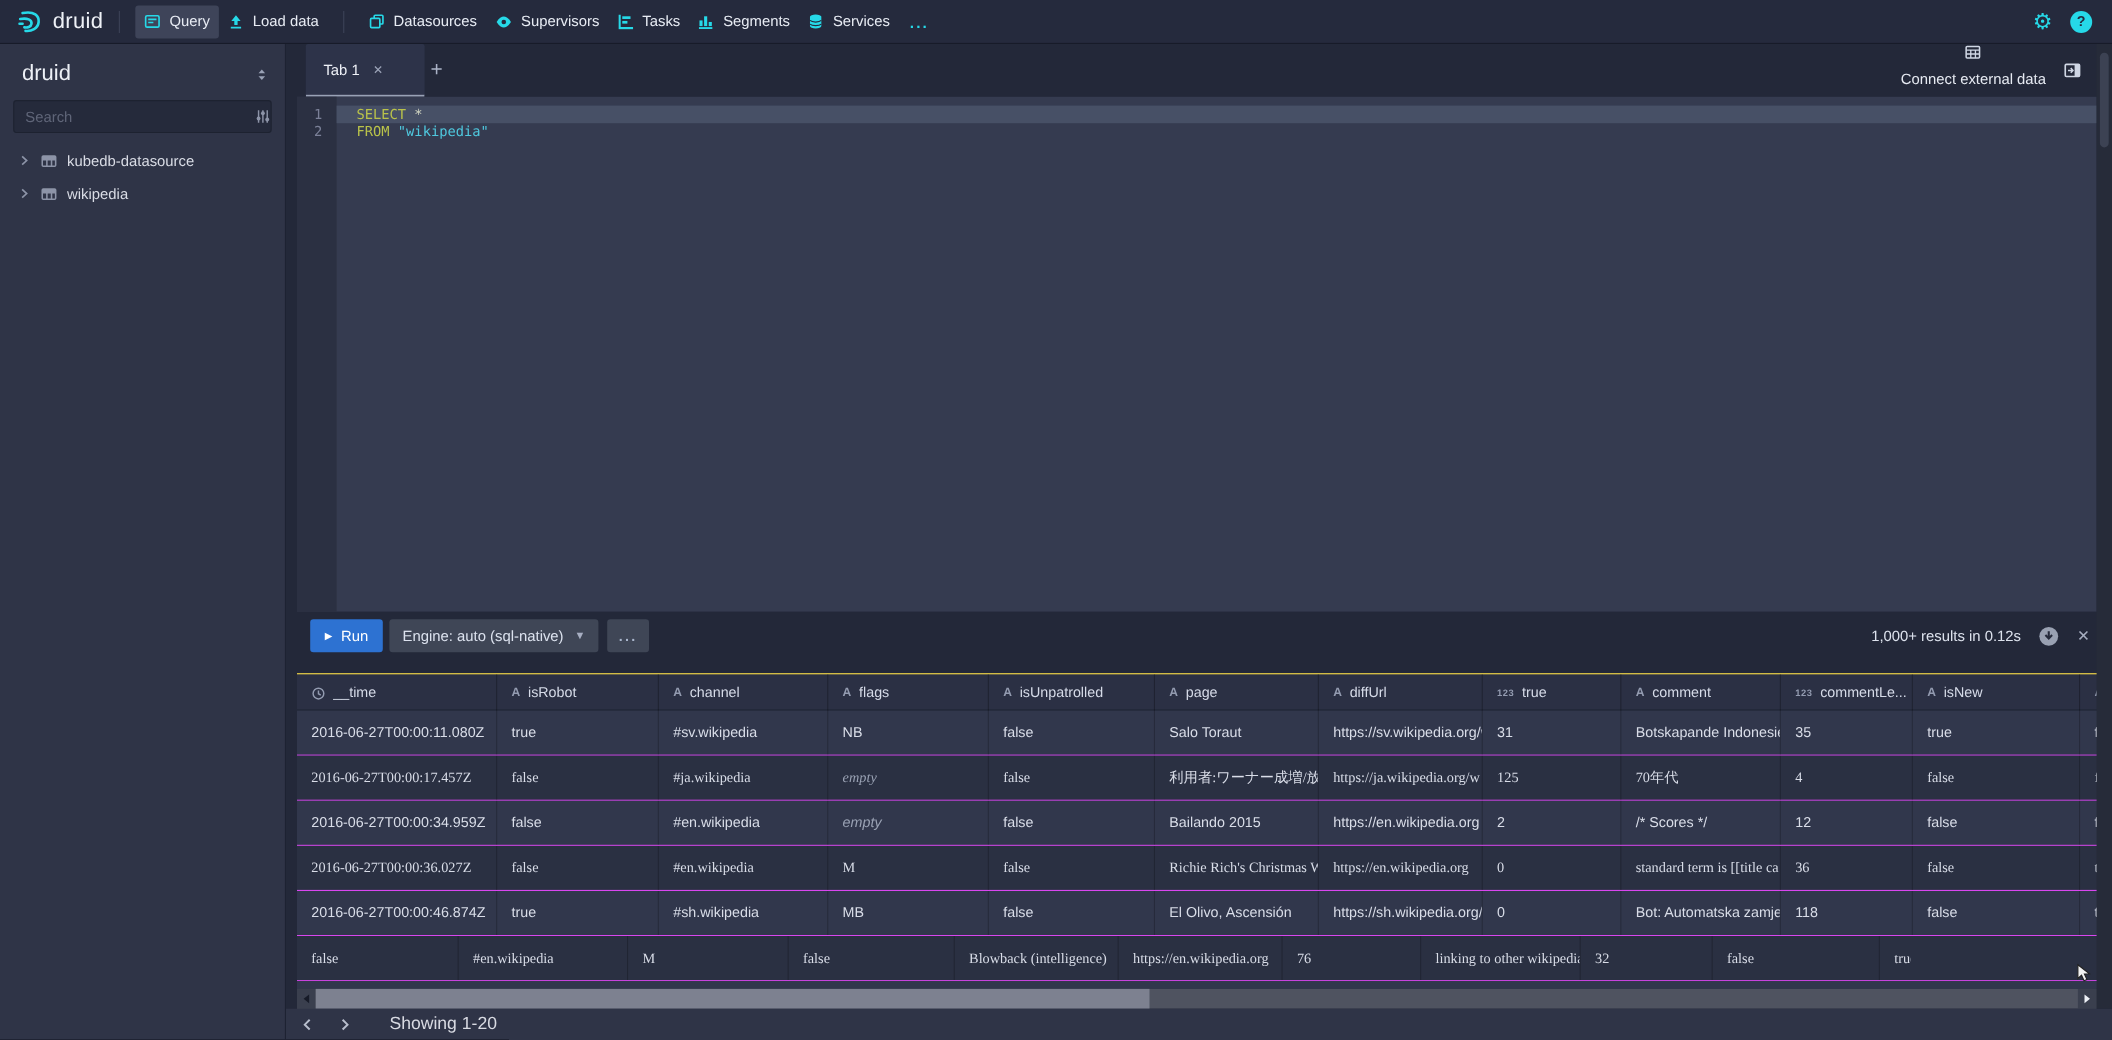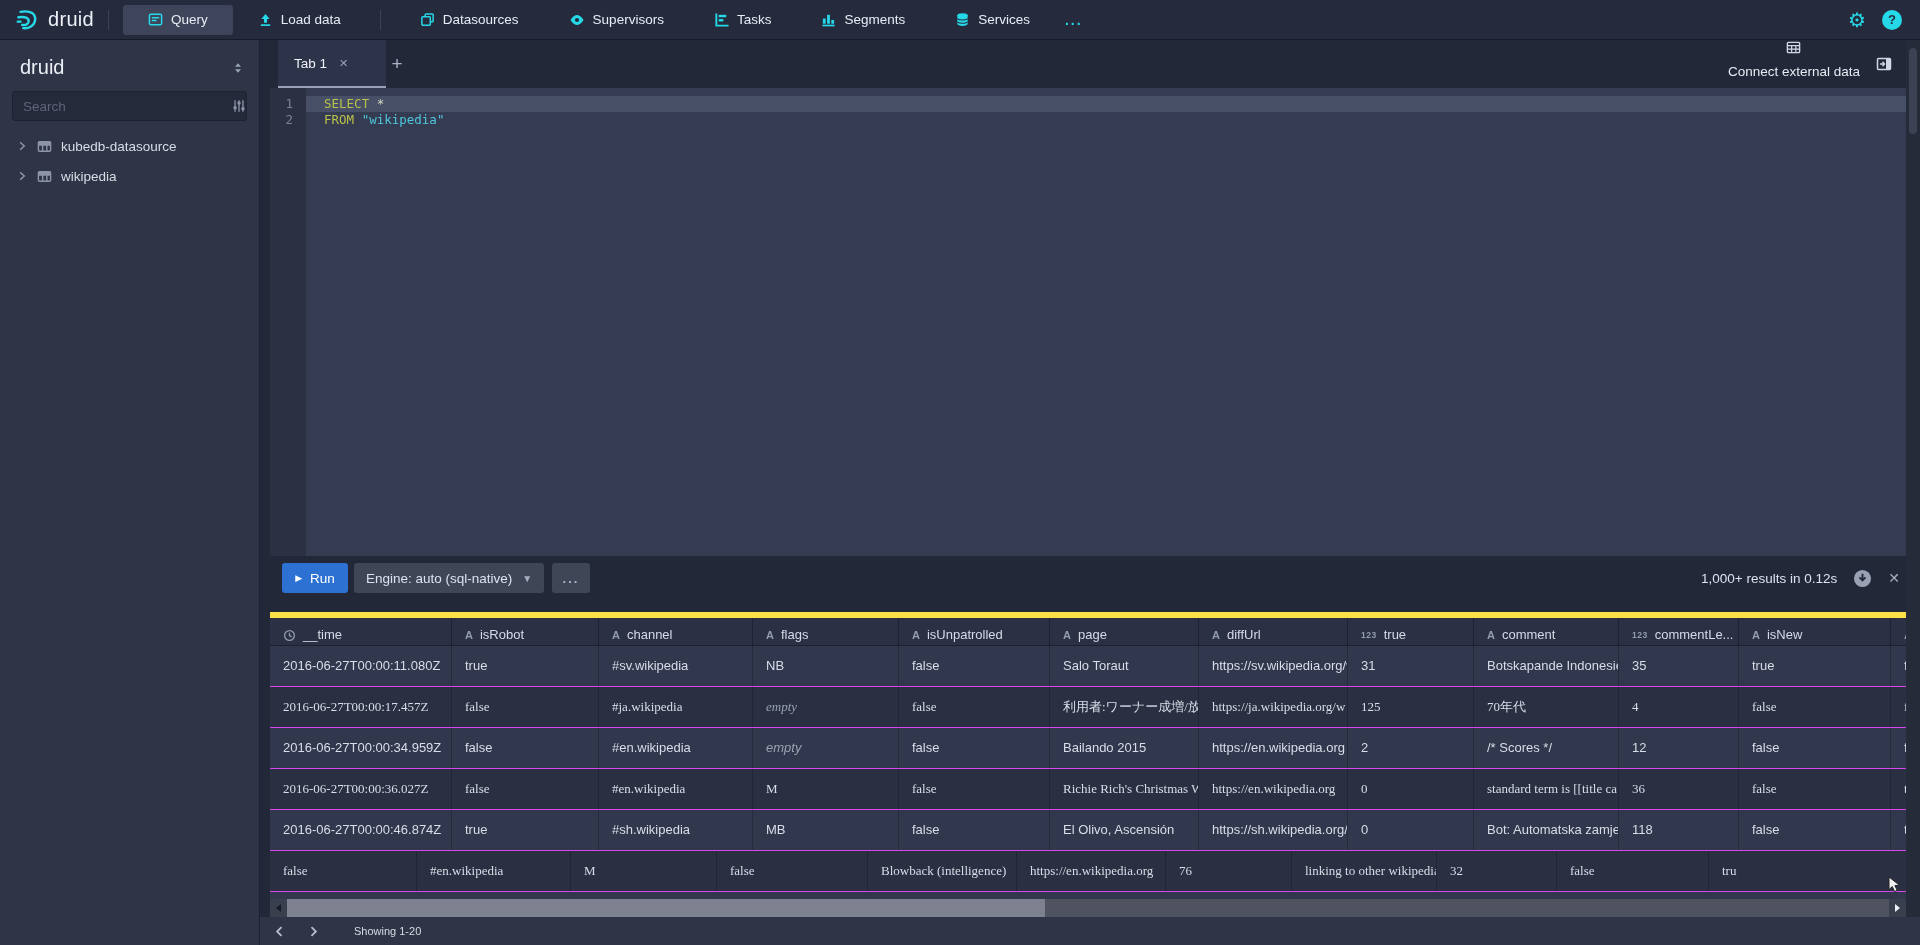--- a/index.html
+++ b/index.html
@@ -7,21 +7,21 @@
   body { font-family:"Liberation Sans", sans-serif; }
   .screen { position:relative; width:1920px; height:945px; overflow:hidden; background:#232839; }
 
   
   .nav { position:absolute; left:0; top:0; width:1920px; height:40px; background:#252a3d;
          border-bottom:1px solid #171b29; display:flex; align-items:center; z-index:10; }
   .nav-logo { margin-left:14px; display:flex; align-items:center; }
   .nav-brand { color:#eef1f7; font-size:20px; margin-left:8px; letter-spacing:.3px; }
   .nav-divider { width:1px; height:20px; background:#3c4257; margin:0 14px; }
   .nav-item { display:flex; align-items:center; gap:8px; color:#e8ecf4; font-size:13.5px;
-              padding:0 25px; height:30px; border-radius:3px; cursor:pointer; white-space:nowrap; }
+              padding:0 8px; height:30px; border-radius:3px; cursor:pointer; white-space:nowrap; }
   .nav-item.active { background:#3e4459; }
   .nav-item svg, .nav-item .glyph { flex:none; }
   .nav-dots { color:#26d9e8; font-weight:bold; letter-spacing:2px; font-size:14px; padding:0 10px; cursor:pointer; }
   .nav-right { margin-left:auto; display:flex; align-items:center; gap:16px; margin-right:18px; }
   .gear { color:#26d9e8; font-size:20px; line-height:20px; cursor:pointer; }
   .help { width:20px; height:20px; border-radius:50%; background:#26d9e8; color:#252a3d;
           font-weight:bold; font-size:13px; display:flex; align-items:center; justify-content:center; cursor:pointer; }
 
   
   .sidebar { position:absolute; left:0; top:40px; width:260px; height:905px; background:#2f3447;
@@ -74,21 +74,21 @@
   .caret { color:#a7aec2; font-size:10px; }
   .btn-more { position:absolute; left:292px; top:7px; width:38px; height:30px; background:#3f4656; border:none;
               border-radius:3px; color:#aab6cc; font-weight:bold; letter-spacing:2px; font-size:13px; cursor:pointer; }
   .run-right { position:absolute; right:20px; top:0; height:44px; display:flex; align-items:center; gap:16px; }
   .results-info { color:#dde2ed; font-size:13.5px; }
   .icon-btn { display:flex; align-items:center; cursor:pointer; }
   .close-x { color:#a7aec0; font-size:14px; cursor:pointer; }
 
   
   .thead { position:absolute; left:270px; top:612px; width:1649px; height:34px; display:flex;
-           background:#2b3044; border-bottom:1px solid #1d2230; border-top:6px solid #fde047; }
+           background:#2b3044; border-bottom:1px solid #1d2230; border-top:1px solid #fde047; }
   .hcell { height:34px; line-height:32px; padding-left:13px; color:#d6dbe8; font-size:13px;
            border-right:1px solid rgba(0,0,0,.28); overflow:hidden; white-space:nowrap;
            display:flex; align-items:center; gap:7px; cursor:pointer; }
   .hico { color:#939bb0; font-weight:bold; font-size:11px; flex:none; }
   .hico.num { font-size:8.5px; letter-spacing:.5px; }
   .tbody { position:absolute; left:270px; top:646px; width:1649px; }
   .trow { display:flex; height:41px; border-bottom:1px solid #d946ef; }
   .trow.odd { background:#31374c; }
   .trow.even { background:#2a3042;font-family:Liberation Serif, serif; }
   .tcell { height:40px; line-height:40px; padding-left:13px; color:#d9dde8; font-size:13px;
@@ -104,21 +104,21 @@
   .hs-btn { width:17px; height:18px; background:#3a3f4e; display:flex; align-items:center; justify-content:center; cursor:pointer; flex:none; }
   .tri-left { width:0; height:0; border-top:4px solid transparent; border-bottom:4px solid transparent; border-right:5px solid #171b28; }
   .tri-right { width:0; height:0; border-top:4px solid transparent; border-bottom:4px solid transparent; border-left:5px solid #eef1f7; }
   .hs-thumb { width:758px; height:18px; background:#7d8190; cursor:grab; flex:none; }
   .hs-track { flex:1; }
 
   
   .footer { position:absolute; left:260px; top:917px; width:1660px; height:28px; background:#2f3447;
             display:flex; align-items:center; }
   .pg-btn { width:30px; height:28px; display:flex; align-items:center; justify-content:center; cursor:pointer; margin-left:4px; }
-  .showing { color:#d8dae2; font-size:11px; margin-left:26px; }
+  .showing { color:#d8dae2; font-size:16px; margin-left:26px; }
 
   
   .vscroll { position:absolute; left:1906px; top:40px; width:14px; height:877px; background:#262b39; }
   .vs-thumb { position:absolute; left:3px; top:8px; width:8px; height:86px; background:#3c4253; border-radius:4px; }
 
   .cursor { position:absolute; left:1888px; top:876px; z-index:40; }
 </style>
 </head>
 <body>
 

